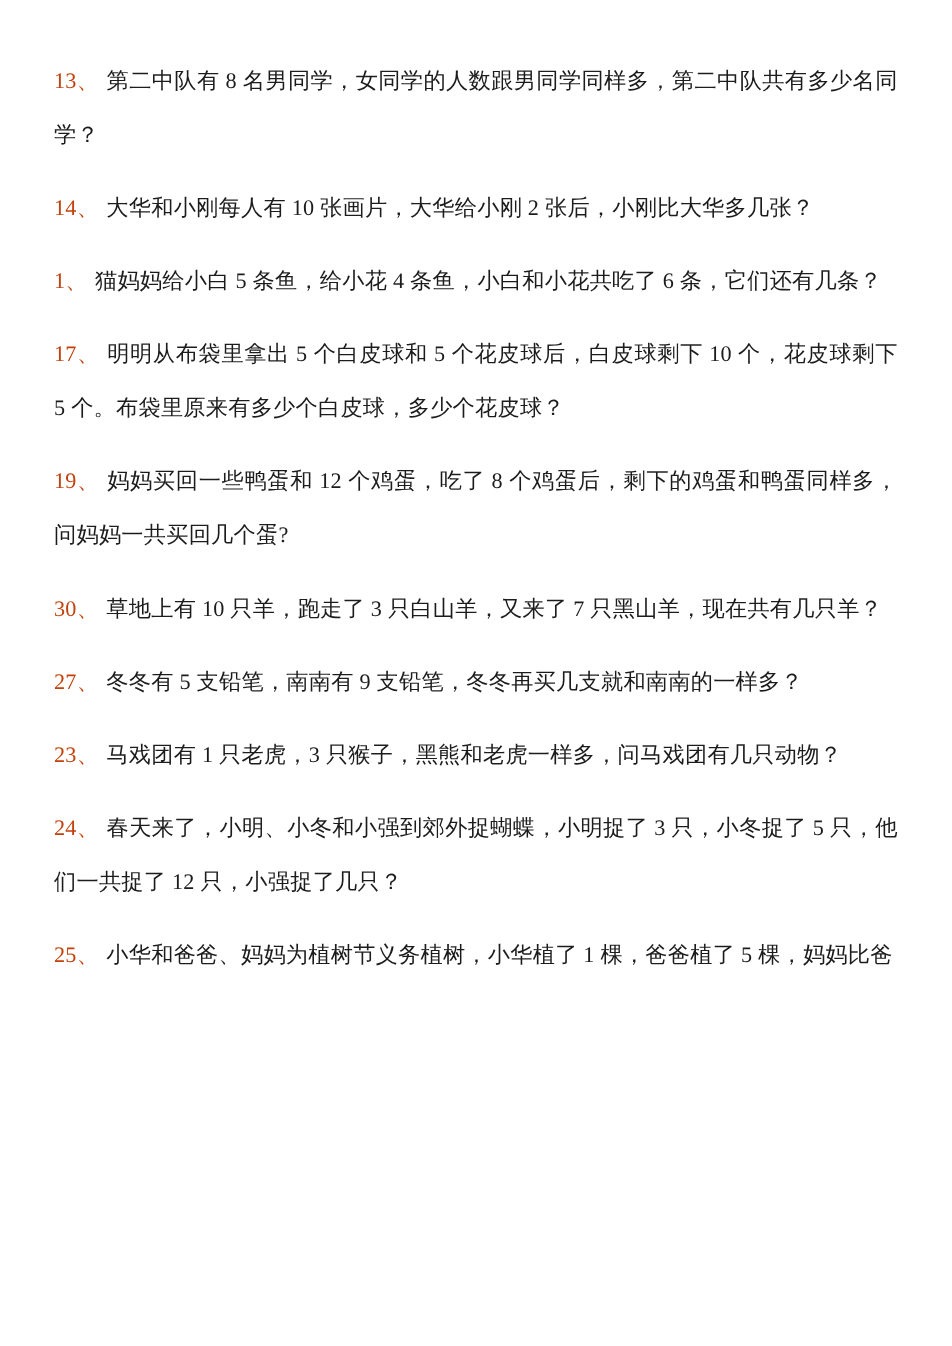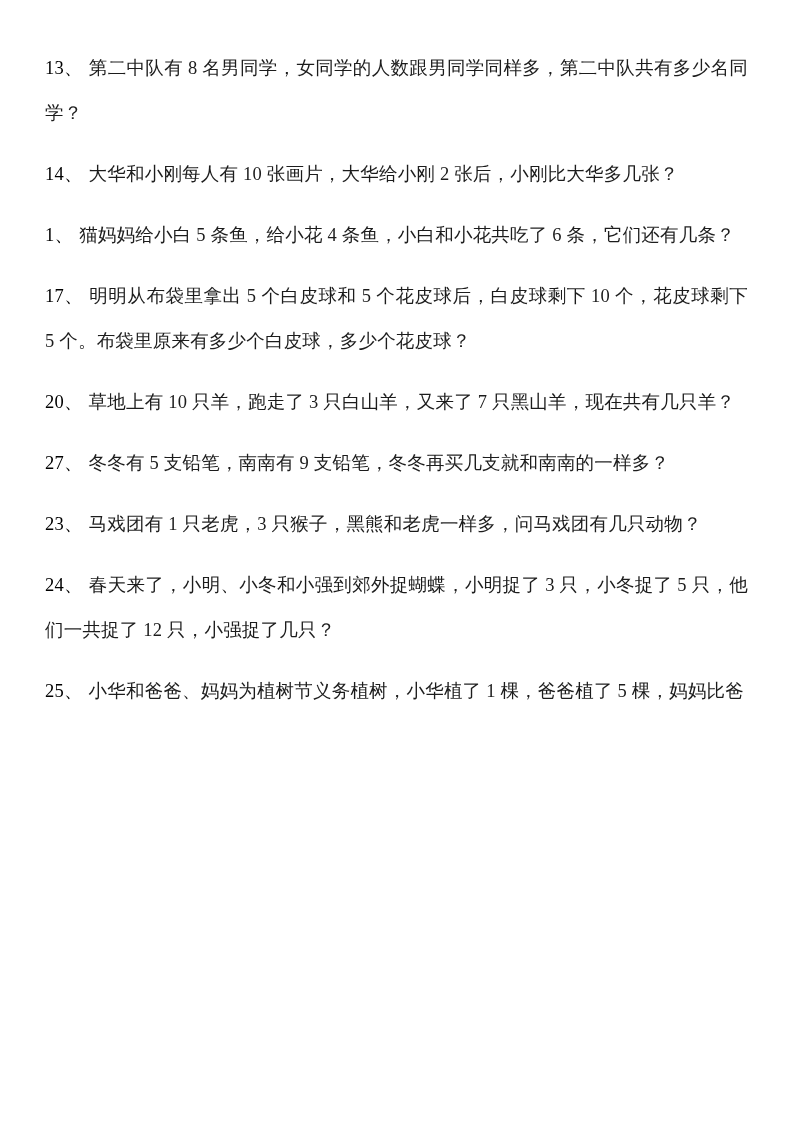--- a/index.html
+++ b/index.html
@@ -19,21 +19,21 @@
   .problem {
     font-family: "Liberation Serif", "DejaVu Serif", serif;
     font-size: 18.5px;
     line-height: 45px;
     color: #1c1c1c;
     text-align: justify;
     margin: 0 0 16px 0;
     letter-spacing: 0.2px;
   }
   .problem .num {
-    color: #000000;
+    color: #c2410c;
     margin-right: 6px;
     white-space: nowrap;
   }
   .problem .body {
     color: #1c1c1c;
   }
 </style>
 </head>
 <body>
 
@@ -50,23 +50,26 @@
   <p class="problem">
     <span class="num">1、</span><span class="body">猫妈妈给小白 5 条鱼，给小花 4 条鱼，小白和小花共吃了 6 条，它们还有几条？</span>
   </p>
 
 
   <p class="problem">
     <span class="num">17、</span><span class="body">明明从布袋里拿出 5 个白皮球和 5 个花皮球后，白皮球剩下 10 个，花皮球剩下 5 个。布袋里原来有多少个白皮球，多少个花皮球？</span>
   </p>
 
 
+  <p class="problem">
+    <span class="num">19、</span><span class="body">妈妈买回一些鸭蛋和 12 个鸡蛋，吃了 8 个鸡蛋后，剩下的鸡蛋和鸭蛋同样多，问妈妈一共买回几个蛋?</span>
+  </p>
 
   <p class="problem">
-    <span class="num">20、</span><span class="body">草地上有 10 只羊，跑走了 3 只白山羊，又来了 7 只黑山羊，现在共有几只羊？</span>
+    <span class="num">30、</span><span class="body">草地上有 10 只羊，跑走了 3 只白山羊，又来了 7 只黑山羊，现在共有几只羊？</span>
   </p>
 
   <p class="problem">
     <span class="num">27、</span><span class="body">冬冬有 5 支铅笔，南南有 9 支铅笔，冬冬再买几支就和南南的一样多？</span>
   </p>
 
 
   <p class="problem">
     <span class="num">23、</span><span class="body">马戏团有 1 只老虎，3 只猴子，黑熊和老虎一样多，问马戏团有几只动物？</span>
   </p>

